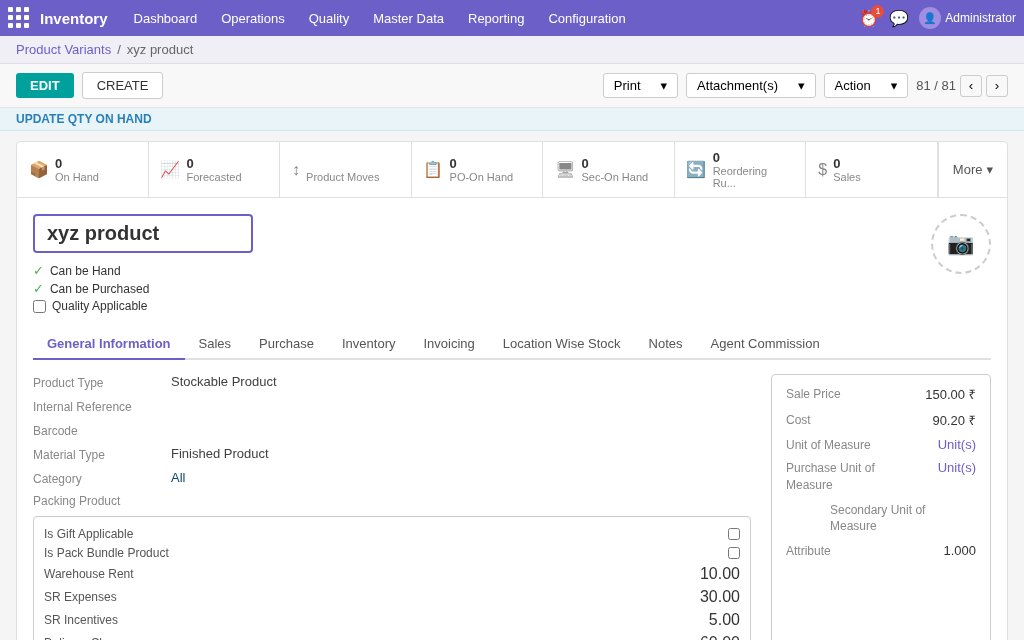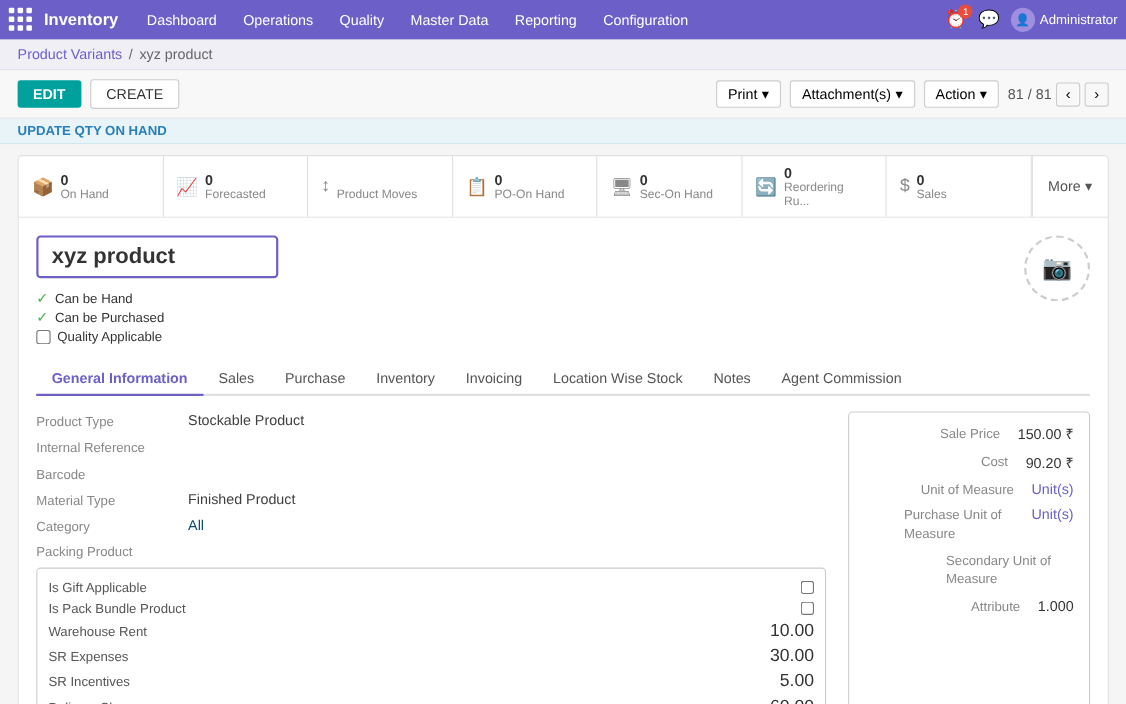--- a/index.html
+++ b/index.html
@@ -150,21 +150,21 @@
     }
     .dropdown-btn {
       background: white;
       border: 1px solid #ccc;
       padding: 4px 10px;
       border-radius: 3px;
       font-size: 13px;
       cursor: pointer;
       display: flex;
       align-items: center;
-      gap: 4px;
+      gap: 20px;
     }
     .pager {
       display: flex;
       align-items: center;
       gap: 4px;
       font-size: 13px;
       color: #555;
     }
     .pager button {
       background: none;
@@ -363,25 +363,24 @@
       margin-bottom: 5px;
       font-size: 12px;
     }
     .packing-row .pk-label { color: #555; }
     .packing-row .pk-val { color: #333; font-size: 16px; }
     .packing-row input[type=checkbox] { width: 12px; height: 12px; }
 
     
     .rpanel-row {
       display: flex;
-      justify-content: flex-end;
+      justify-content: space-between;
       align-items: center;
       margin-bottom: 8px;
       font-size: 12px;
-      gap: 16px;
     }
     .rpanel-label { color: #888; font-size: 12px; }
     .rpanel-val { color: #333; font-size: 13px; font-weight: 500; }
     .rpanel-val.link { color: #6c5fc7; }
   </style>
 </head>
 <body>
 
 <nav class="topnav">
   <div class="topnav-logo">

